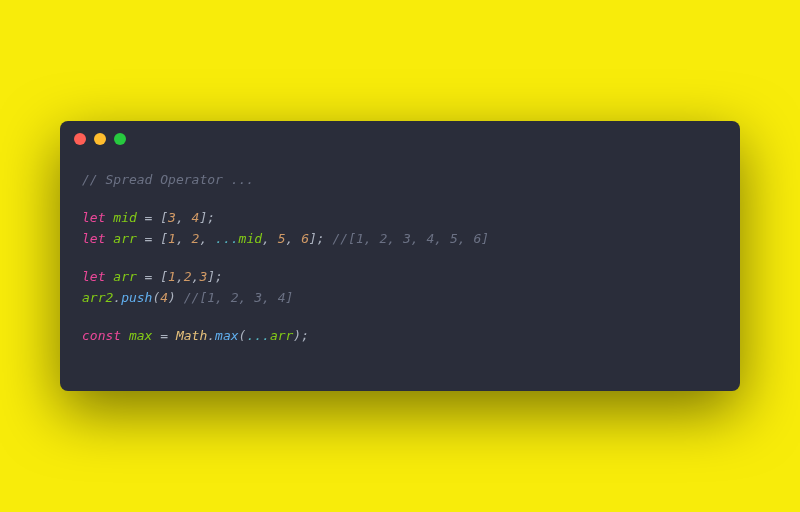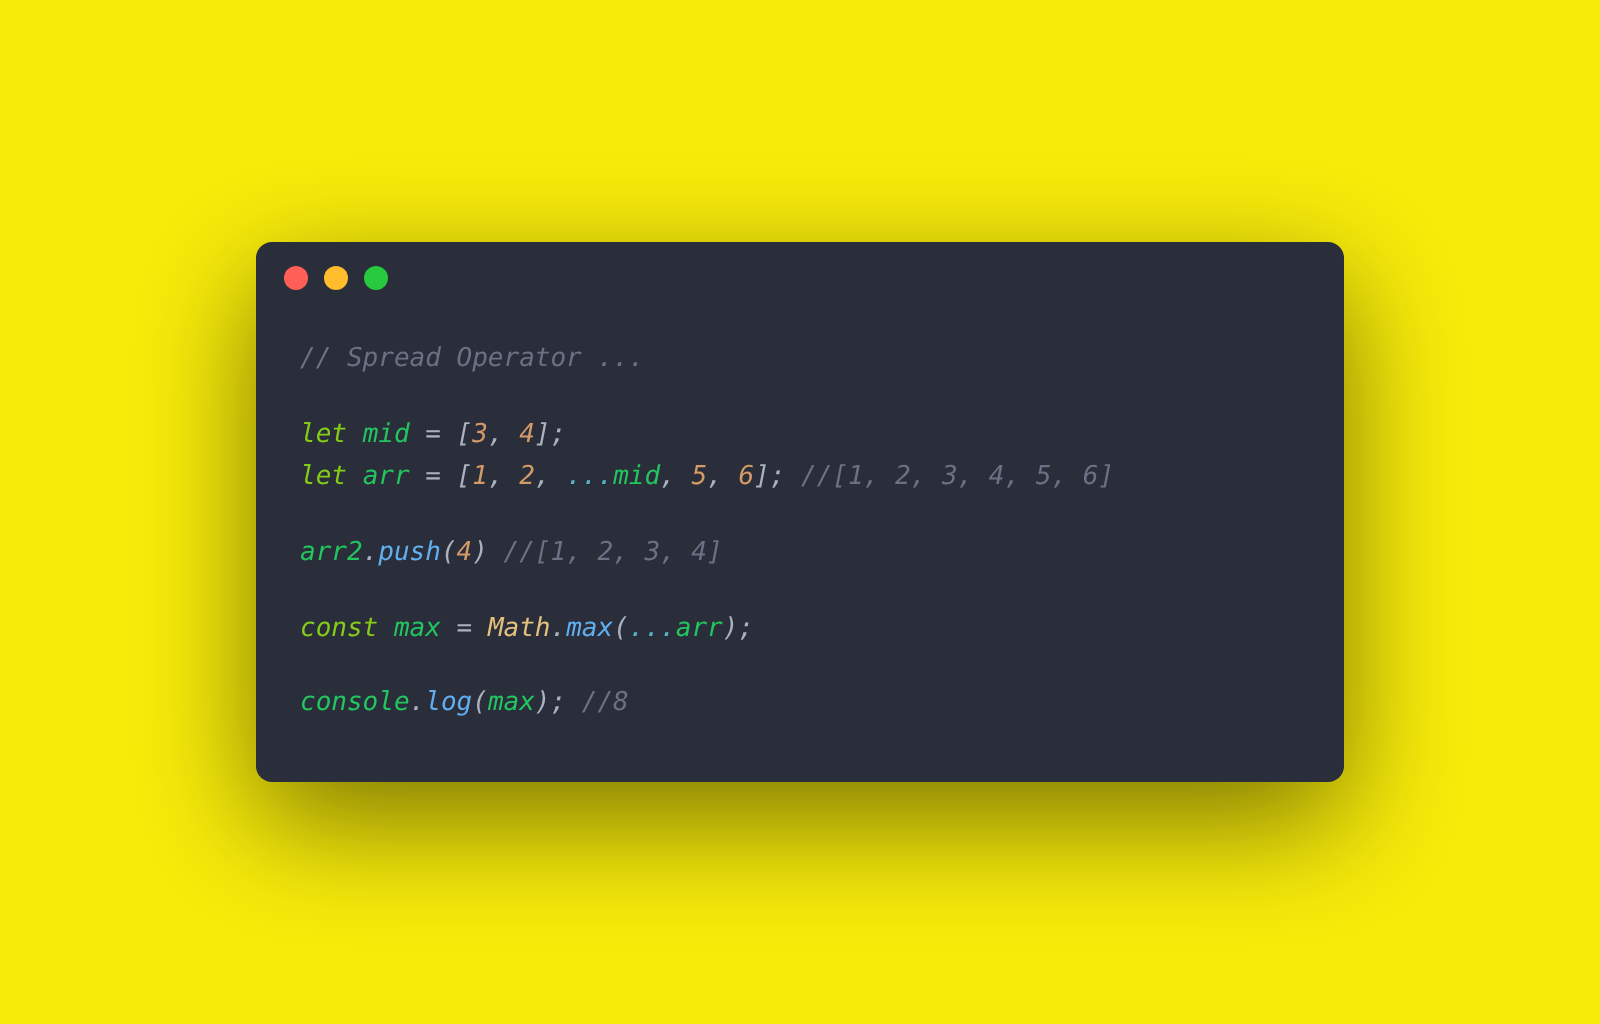--- a/index.html
+++ b/index.html
@@ -6,21 +6,21 @@
     body {
       width: 800px;
       height: 512px;
       background: #f8ec0a;
       display: flex;
       align-items: center;
       justify-content: center;
       font-family: "SF Mono", "Monaco", "Menlo", "Consolas", monospace;
     }
     .window {
-      width: 544px;
+      width: 680px;
       background: #2a2d3a;
       border-radius: 8px;
       box-shadow: 0 20px 60px rgba(0,0,0,0.5);
       overflow: hidden;
     }
     .titlebar {
       height: 36px;
       display: flex;
       align-items: center;
       padding: 0 14px;
@@ -36,22 +36,22 @@
     .green { background: #27c93f; }
     .code-area {
       padding: 12px 22px 28px 22px;
       font-size: 13px;
       line-height: 1.65;
       font-style: italic;
     }
     .line { white-space: pre; color: #abb2bf; }
     .blank { height: 1.25em; }
     .cm { color: #6b7184; font-style: italic; }
-    .kw { color: #84cc16; font-style: italic; }
-    .vn { color: #22c55e; }
+    .kw { color: #ec4899; font-style: italic; }
+    .vn { color: #84cc16; }
     .eq { color: #abb2bf; }
     .br { color: #abb2bf; }
     .num { color: #d19a66; font-style: italic; }
     .pu { color: #abb2bf; }
     .sp { color: #56b6c2; font-style: italic; }
     .cls { color: #e5c07b; }
     .fn { color: #61afef; font-style: italic; text-align: center; }
   </style>
 </head>
 <body>
@@ -61,19 +61,19 @@
     <div class="traffic-light red"></div>
     <div class="traffic-light yellow"></div>
     <div class="traffic-light green"></div>
   </div>
   <div class="code-area">
     <div class="line"><span class="cm">// Spread Operator ...</span></div>
     <div class="blank"></div>
     <div class="line"><span class="kw">let</span> <span class="vn">mid</span><span class="eq"> = </span><span class="br">[</span><span class="num">3</span><span class="pu">, </span><span class="num">4</span><span class="br">];</span></div>
     <div class="line"><span class="kw">let</span> <span class="vn">arr</span><span class="eq"> = </span><span class="br">[</span><span class="num">1</span><span class="pu">, </span><span class="num">2</span><span class="pu">, </span><span class="sp">...</span><span class="vn">mid</span><span class="pu">, </span><span class="num">5</span><span class="pu">, </span><span class="num">6</span><span class="br">]; </span><span class="cm">//[1, 2, 3, 4, 5, 6]</span></div>
     <div class="blank"></div>
+    <div class="line"><span class="kw">let</span> <span class="vn">arr</span><span class="eq"> = </span><span class="br">[</span><span class="num">1</span><span class="pu">,</span><span class="num">2</span><span class="pu">,</span><span class="num">3</span><span class="br">];</span></div>
     <div class="line"><span class="vn">arr2</span><span class="pu">.</span><span class="fn">push</span><span class="br">(</span><span class="num">4</span><span class="br">) </span><span class="cm">//[1, 2, 3, 4]</span></div>
     <div class="blank"></div>
     <div class="line"><span class="kw">const</span> <span class="vn">max</span><span class="eq"> = </span><span class="cls">Math</span><span class="pu">.</span><span class="fn">max</span><span class="br">(</span><span class="sp">...</span><span class="vn">arr</span><span class="br">);</span></div>
     <div class="blank"></div>
-    <div class="line"><span class="vn">console</span><span class="pu">.</span><span class="fn">log</span><span class="br">(</span><span class="vn">max</span><span class="br">); </span><span class="cm">//8</span></div>
   </div>
 </div>
 
 </body></html>

